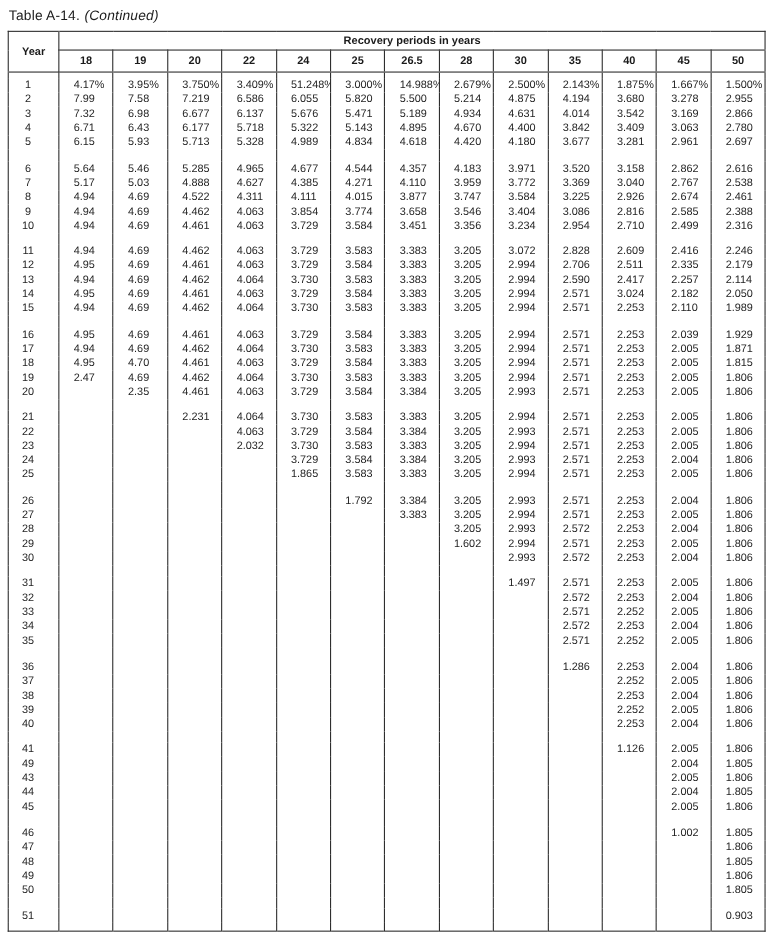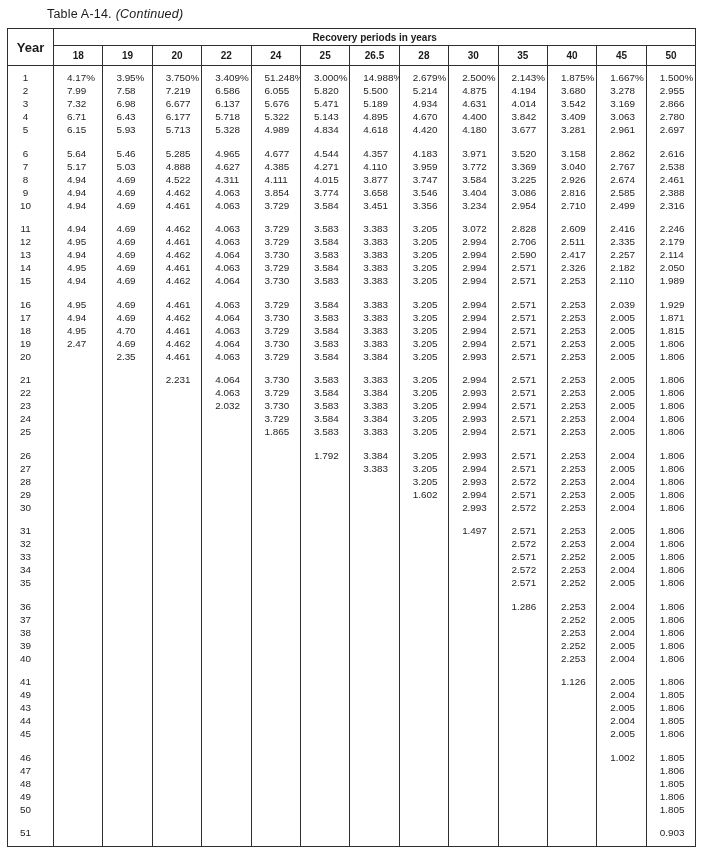--- a/index.html
+++ b/index.html
@@ -17,21 +17,20 @@
     overflow: hidden;
   }
   .doc-title {
     position: absolute;
     top: 7px;
     left: 8px;
     font-size: 12.5px;
     letter-spacing: 0.2px;
     color: #1b1b1b;
     white-space: nowrap;
-    margin-left: 39px;
   }
   .doc-title .cont {
     font-style: italic;
     margin-left: 4px;
   }
   table.rates {
     position: absolute;
     top: 28px;
     left: 7px;
     border-collapse: collapse;
@@ -50,21 +49,21 @@
   }
   thead th {
     font-weight: bold;
     font-size: 10px;
     text-align: center;
     color: #1b1b1b;
   }
   th.corner {
     border-right: 1px solid #2e2e2e;
     border-bottom: 1px solid #2e2e2e;
-    font-size: 13px;
+    font-size: 10px;
   }
   th.band {
     border-bottom: 1px solid #2e2e2e;
     height: 16px;
   }
   tr.period-row th {
     border-left: 1px solid #2e2e2e;
     border-bottom: 1px solid #2e2e2e;
     height: 19px;
     font-size: 10px;
@@ -395,21 +394,21 @@
           <td class="val">4.95</td>
           <td class="val">4.69</td>
           <td class="val">4.461</td>
           <td class="val">4.063</td>
           <td class="val">3.729</td>
           <td class="val">3.584</td>
           <td class="val">3.383</td>
           <td class="val">3.205</td>
           <td class="val">2.994</td>
           <td class="val">2.571</td>
-          <td class="val">2.326</td>
+          <td class="val">3.024</td>
           <td class="val">2.182</td>
           <td class="val">2.050</td>
         </tr>
         <tr>
           <td class="year">15</td>
           <td class="val">4.94</td>
           <td class="val">4.69</td>
           <td class="val">4.462</td>
           <td class="val">4.064</td>
           <td class="val">3.730</td>

